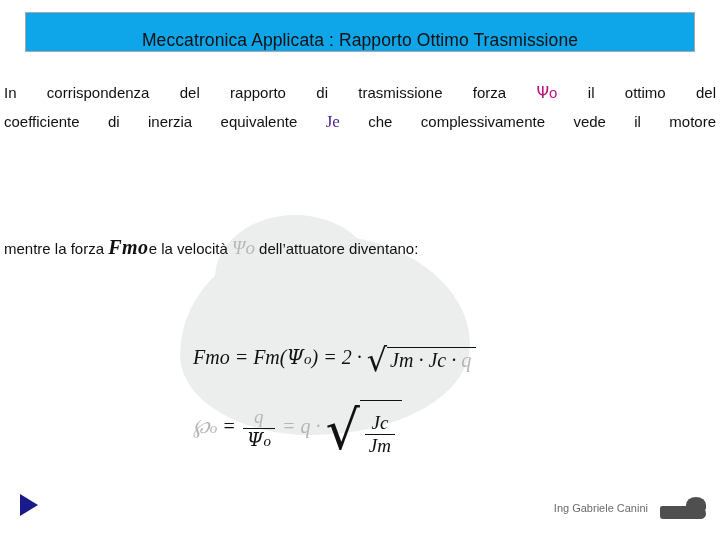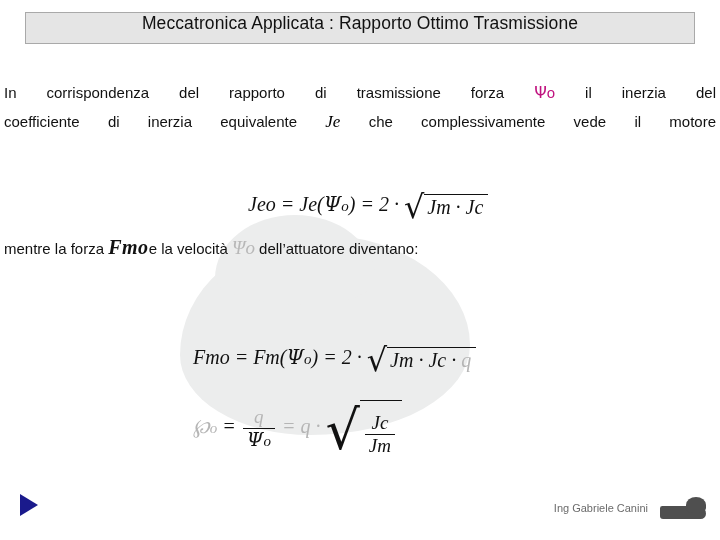--- a/index.html
+++ b/index.html
@@ -44,25 +44,25 @@
     height: 540px;
     box-sizing: border-box;
   }
 
   
   .title-bar {
     position: absolute;
     left: 25px;
     top: 12px;
     width: 670px;
-    height: 32px;
-    background: #e5e5e5;
+    height: 40px;
+    background: #0ea5e9;
     border: 1px solid #a9a9a9;
     display: flex;
-    align-items: flex-start;
+    align-items: flex-end;
     justify-content: center;
     box-sizing: border-box;
   }
   .title-text {
     font-size: 17.5px;
     color: #111111;
     letter-spacing: 0.1px;
     white-space: nowrap;
   }
 
@@ -91,22 +91,21 @@
     font-family: "DejaVu Sans", sans-serif;
     color: #c0127f;
     font-size: 16px;
   }
   .sym-psi-sub {
     color: #c0127f;
     font-size: 15px;
   }
   .var-je {
     font-family: "Liberation Serif", serif;
-    color: #000000;
-    font-style: italic;
+    color: #4c1d95;
     font-size: 17px;
   }
 
   
   .formula1 {
     position: absolute;
     left: 248px;
     top: 192px;
     font-family: "Liberation Serif", serif;
     font-style: italic;
@@ -274,33 +273,29 @@
   <div class="bg-blob2"></div>
 
   <div class="title-bar">
     <span class="title-text">Meccatronica Applicata :  Rapporto Ottimo Trasmissione</span>
   </div>
 
   <div class="para">
     <span class="justline">
       <span>In  corrispondenza  del  rapporto  di  trasmissione  forza</span>
       <span class="sym-psi">Ψ</span><span class="sym-psi-sub">o</span>
-      <span>il  inerzia  del</span>
+      <span>il  ottimo  del</span>
     </span>
     <span class="justline">
       <span>coefficiente  di  inerzia  equivalente</span>
       <span class="var-je">Je</span>
       <span>che  complessivamente  vede  il  motore</span>
     </span>
   </div>
 
-  <div class="formula1">
-    <span>Jeo = Je(</span><span class="psi-serif">Ψ</span><span style="font-size:15px">o</span><span>) = 2 ·</span>
-    <span class="radical"><span class="rad-sign">√</span><span class="rad-body">Jm · Jc</span></span>
-  </div>
 
   <div class="midline">
     <span>mentre la forza</span>
     <span class="fmo-inline">Fmo</span><span>e la velocità</span>
     <span class="psio-inline">Ψo</span>
     <span>dell’attuatore diventano:</span>
   </div>
 
   <div class="formula2">
     <span>Fmo = Fm(</span><span class="psi-serif">Ψ</span><span style="font-size:15px">o</span><span>) = 2 ·</span>

